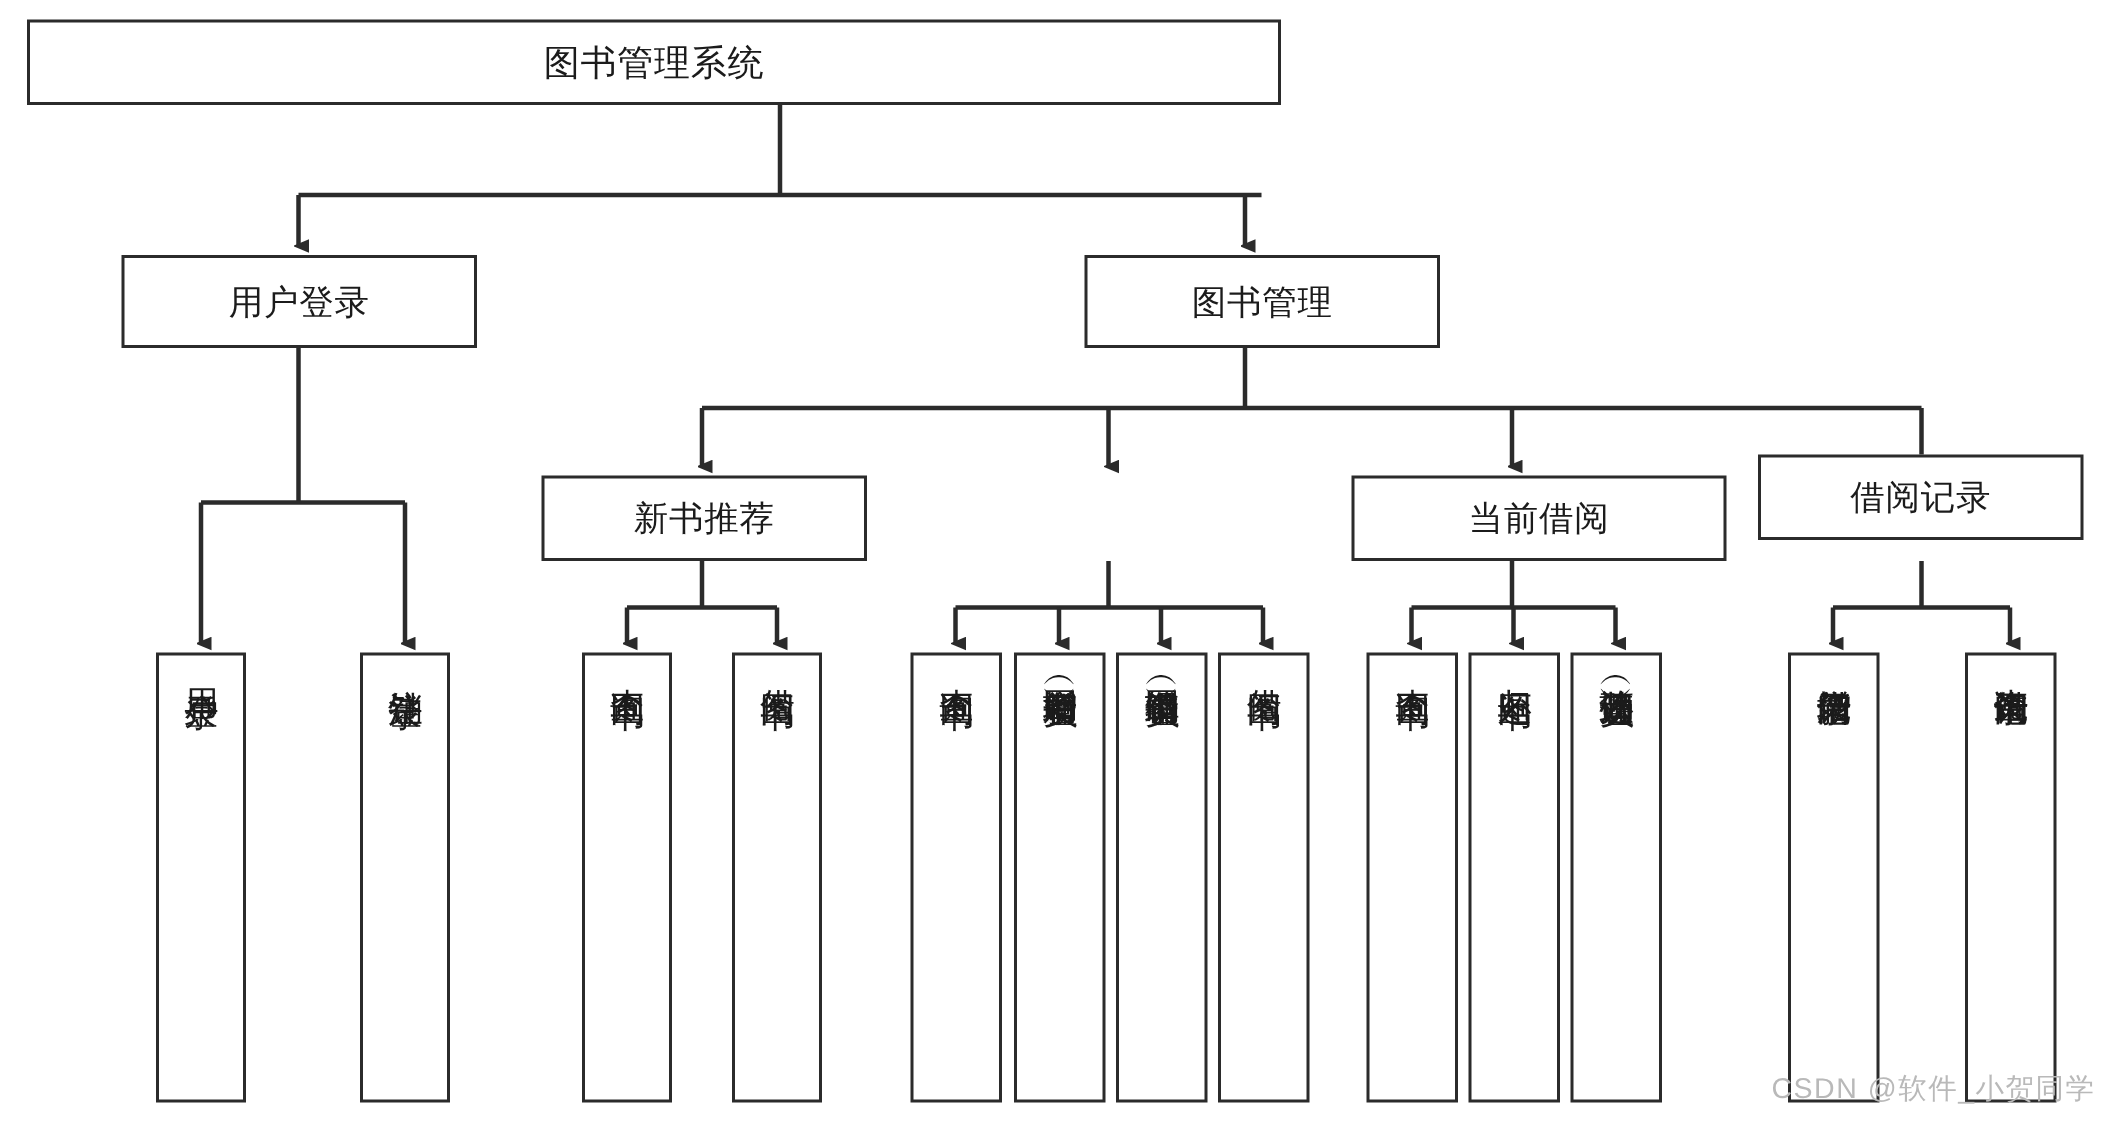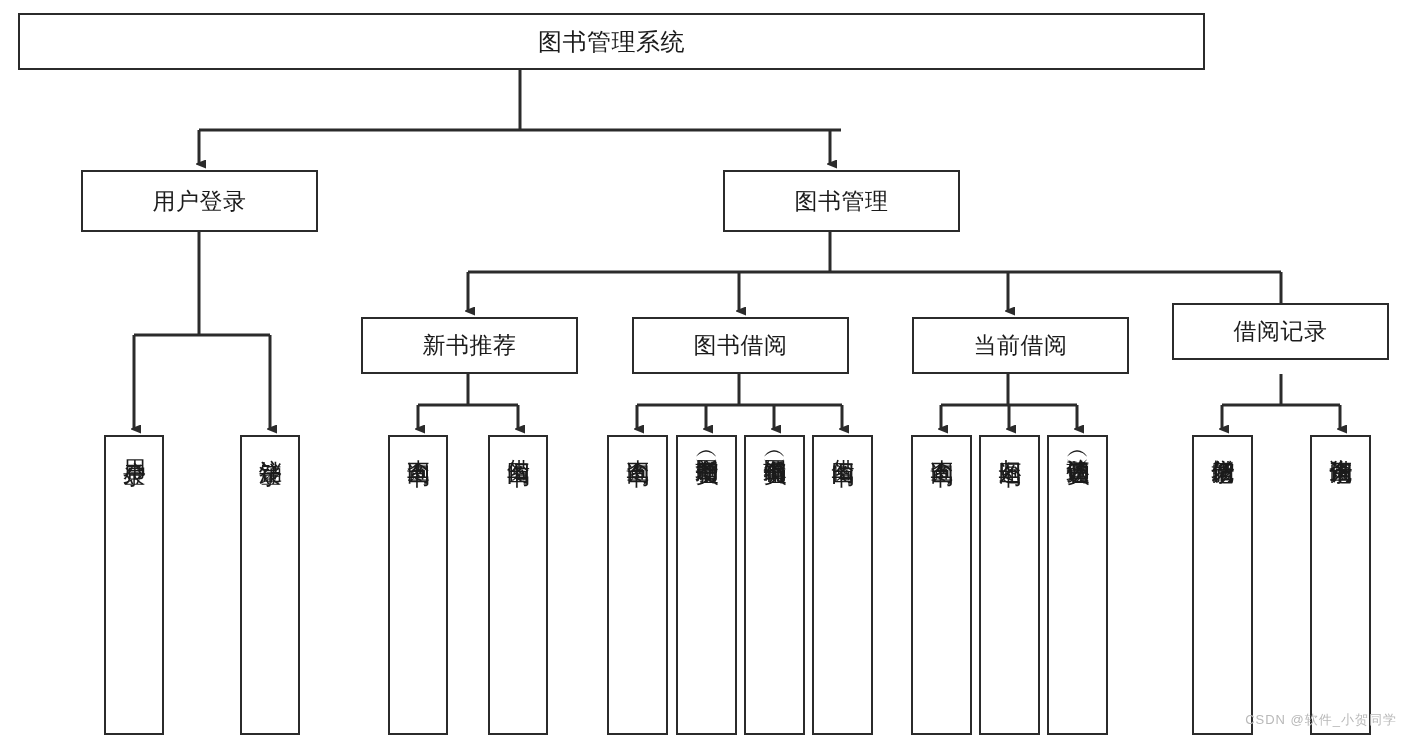--- a/index.html
+++ b/index.html
@@ -55,22 +55,22 @@
     letter-spacing: 2px;
     white-space: nowrap;
     color: #1b1b1b;
   }
   .vtext.tight {
     letter-spacing: 0.5px;
   }
   .watermark {
     position: absolute;
     right: 8px;
-    bottom: 18px;
-    font-size: 13px;
+    bottom: 8px;
+    font-size: 19px;
     color: #b9b9b9;
     letter-spacing: 1px;
     white-space: nowrap;
   }
 </style>
 </head>
 <body>
 
 <div id="canvas">
 
@@ -117,38 +117,35 @@
       <path d="M1009,405 L1009,429" marker-end="url(#arrow)"></path>
       <path d="M1077,405 L1077,429" marker-end="url(#arrow)"></path>
 
       <path d="M1281,374 L1281,405"></path>
       <path d="M1222,405 L1340,405"></path>
       <path d="M1222,405 L1222,429" marker-end="url(#arrow)"></path>
       <path d="M1340,405 L1340,429" marker-end="url(#arrow)"></path>
     </g>
   </svg>
 
-  <div class="node root horiz" style="left:18px; top:13px; width:1187px; height:57px;align-items:center;">
+  <div class="node root horiz" style="left:18px; top:13px; width:836px; height:57px;align-items:center;">
     <span>图书管理系统</span>
   </div>
 
   <div class="node horiz" style="left:81px; top:170px; width:237px; height:62px;">
     <span>用户登录</span>
   </div>
   <div class="node horiz" style="left:711px; top:170px; width:237px; height:62px;margin-left:12px;">
     <span>图书管理</span>
   </div>
 
   <div class="node horiz" style="left:361px; top:317px; width:217px; height:57px;">
     <span>新书推荐</span>
   </div>
-  <div class="node horiz" style="left:632px; top:317px; width:217px; height:57px;">
-    <span>图书借阅</span>
-  </div>
-  <div class="node horiz" style="left:901px; top:317px; width:217px; height:57px;margin-left:11px;">
+  <div class="node horiz" style="left:901px; top:317px; width:250px; height:57px;">
     <span>当前借阅</span>
   </div>
   <div class="node horiz" style="left:1172px; top:303px; width:217px; height:57px;">
     <span>借阅记录</span>
   </div>
 
   <div class="node leaf" style="left:104px; top:435px; width:60px; height:300px;">
     <span class="vtext">用户登录</span>
   </div>
   <div class="node leaf" style="left:240px; top:435px; width:60px; height:300px;">

